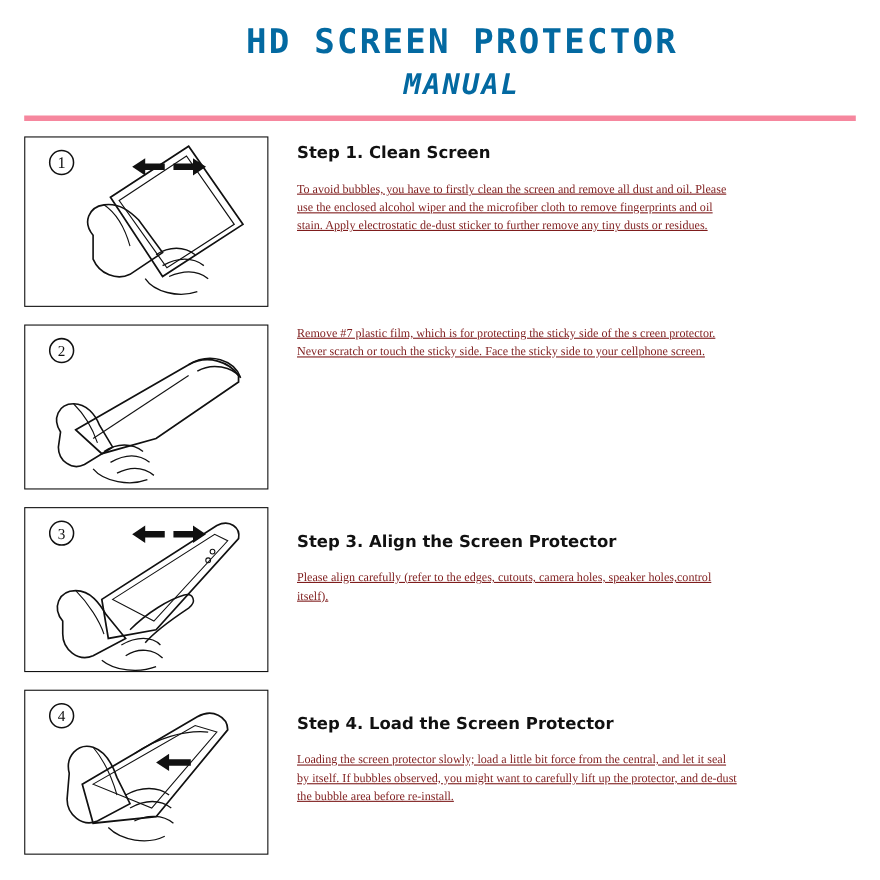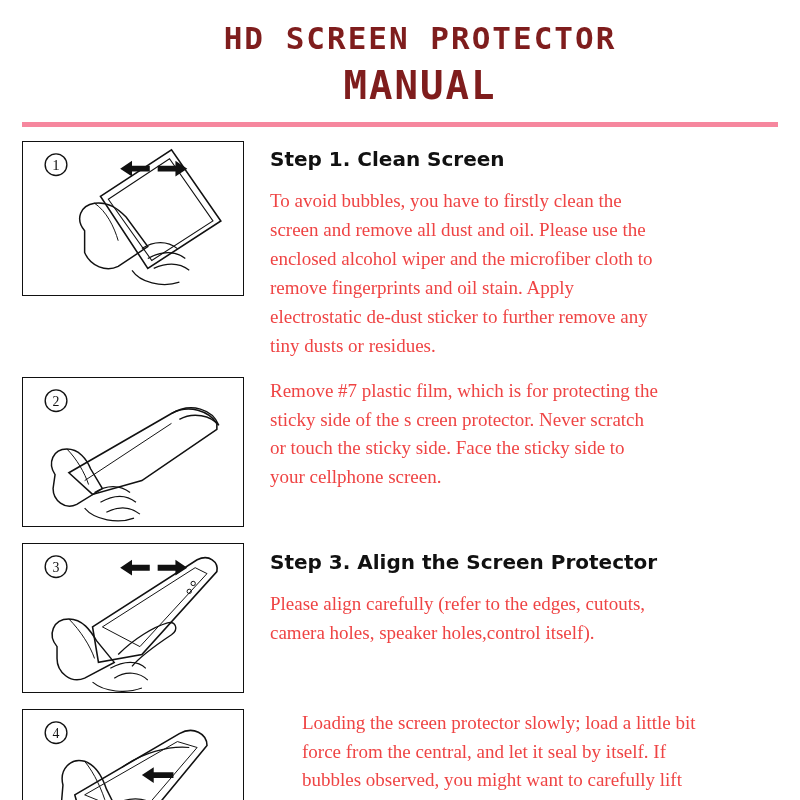--- a/index.html
+++ b/index.html
@@ -25,26 +25,27 @@
   
   .header {
     padding-top: 18px;
     text-align: center;
   }
   .title-line {
     font-family: "DejaVu Sans Mono", monospace;
     font-weight: bold;
     font-size: 31px;
     letter-spacing: 2px;
-    color: #7f1d1d;
+    color: #0369a1;
     line-height: 1.35;
     margin-left: 40px;
   }
   .title-line.second {
-    font-size: 39px;
+    font-size: 26px;
+    font-style: italic;
   }
   .pink-rule {
     margin: 10px 22px 0 22px;
     height: 5px;
     background: #f6879e;
   }
 
   
   .steps {
     padding: 14px 22px 0 22px;
@@ -68,36 +69,37 @@
 
   .fig svg { display: block; width: 100%; height: 100%; }
 
   .step-text {
     padding-left: 26px;
     flex: 1 1 auto;
   }
   .step-head {
     font-family: "DejaVu Sans", sans-serif;
     font-weight: bold;
-    font-size: 20px;
+    font-size: 15px;
     color: #111;
     margin: 6px 0 16px 0;
   }
-  .step-3 .step-head, .step-4 .step-head { margin-top: 7px; }
+  .step-3 .step-head, .step-4 .step-head { margin-top: 22px; }
   .step-body {
     font-family: "Liberation Serif", serif;
-    font-size: 19px;
+    font-size: 11px;
     line-height: 1.52;
-    color: #ef4444;
+    color: #7f1d1d;
     max-width: 400px;
+    text-decoration: underline;
   }
   .step-1 .step-body { max-width: 392px; }
   .step-2 .step-body { max-width: 392px; }
   .step-3 .step-body { max-width: 400px; }
-  .step-4 .step-body { max-width: 400px; margin-left: 32px; }
+  .step-4 .step-body { max-width: 400px; }
 
   .num-badge-text {
     font-family: "Liberation Serif", serif;
     font-size: 15px;
   }
 </style>
 </head>
 <body>
 
 <div class="page">
@@ -217,18 +219,19 @@
             <path d="M100 120 C 112 114, 126 114, 136 122" stroke-width="1.2"></path>
             <path d="M76 126 C 88 138, 112 142, 128 134" stroke-width="1.2"></path>
           </g>
           <g fill="#111" stroke="none">
             <path d="M120 66 L132 58 L132 63 L152 63 L152 69 L132 69 L132 74 Z"></path>
           </g>
           <text x="33" y="28" text-anchor="middle" fill="#111" font-size="14" font-family="Liberation Serif, serif">4</text>
         </svg>
       </div>
       <div class="step-text">
+        <div class="step-head">Step 4. Load the Screen Protector</div>
         <div class="step-body">Loading the screen protector slowly; load a little bit force from the central, and let it seal by itself. If bubbles observed, you might want to carefully lift up the protector, and de-dust the bubble area before re-install.</div>
       </div>
     </div>
 
   </div>
 </div>
 
 </body></html>

